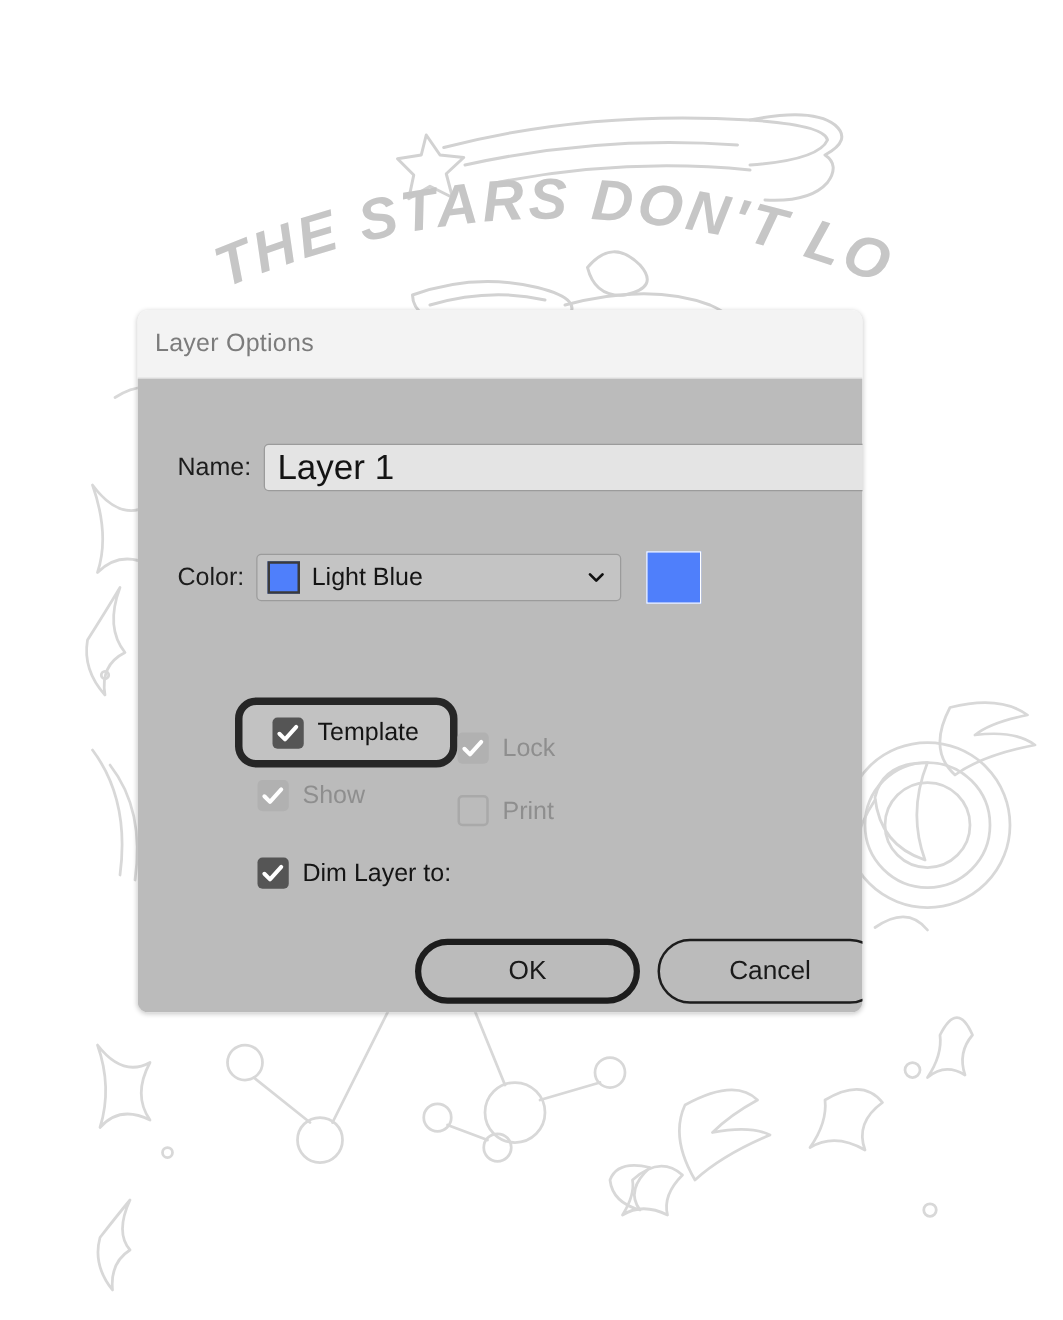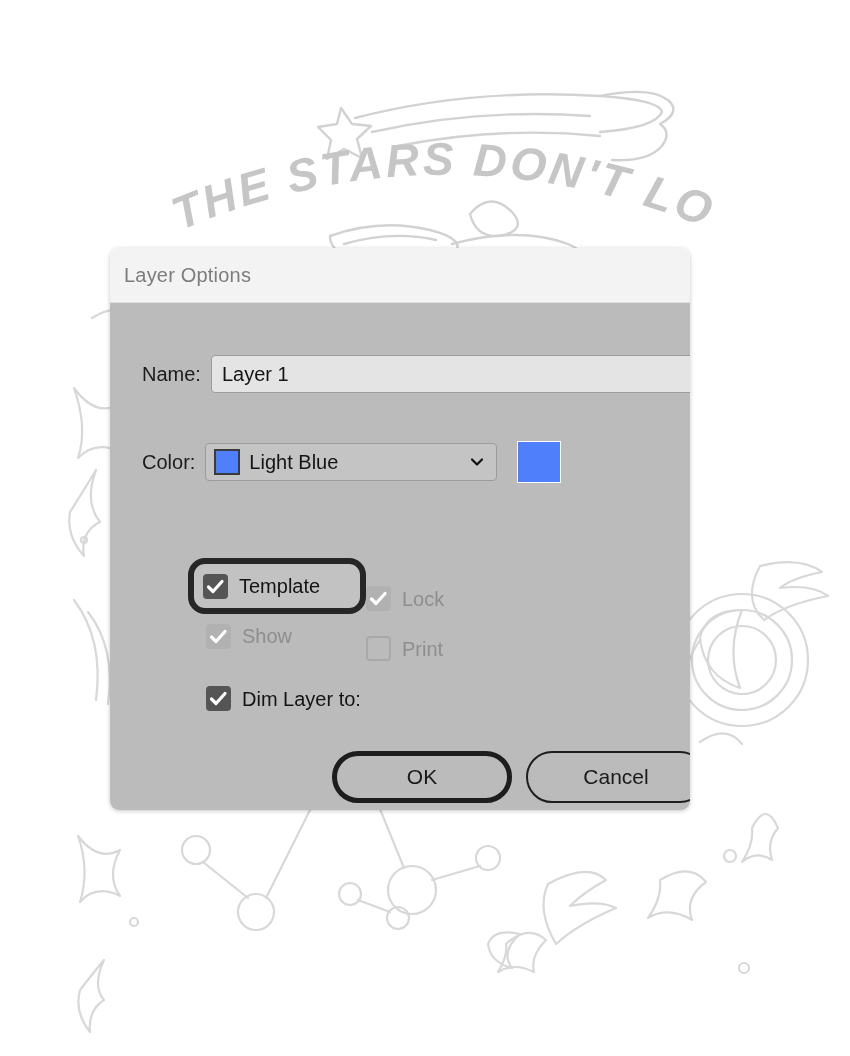--- a/index.html
+++ b/index.html
@@ -68,21 +68,21 @@
     margin-left: 10px;
     flex: 1;
     height: 38px;
     background: #e4e4e4;
     border: 1px solid #9b9b9b;
     border-radius: 4px;
     display: flex;
     align-items: center;
     padding-left: 10px;
     box-sizing: border-box;
-    font-size: 20px;
+    font-size: 28px;
     color: #141414;
   }
 
   
   #row-color { left: 32px; top: 138px; width: 566px; }
   #color-select {
     margin-left: 10px;
     width: 292px;
     height: 38px;
     background: #c4c4c4;
@@ -157,21 +157,21 @@
     color: #141414;
     white-space: nowrap;
   }
   .cb-label.dis { color: #8e8e8e; }
 
   
   #template-cell {
     position: relative;
     border: 6px solid #262626;
     border-radius: 17px;
-    padding: 2px 14px 2px 9px;
+    padding: 2px 14px 2px 24px;
     margin-left: -18px;
     background: #c2c2c2;
     height: 40px;
     box-sizing: content-box;
   }
 
   #dim-input {
     margin-left: 11px;
     width: 128px;
     height: 38px;

